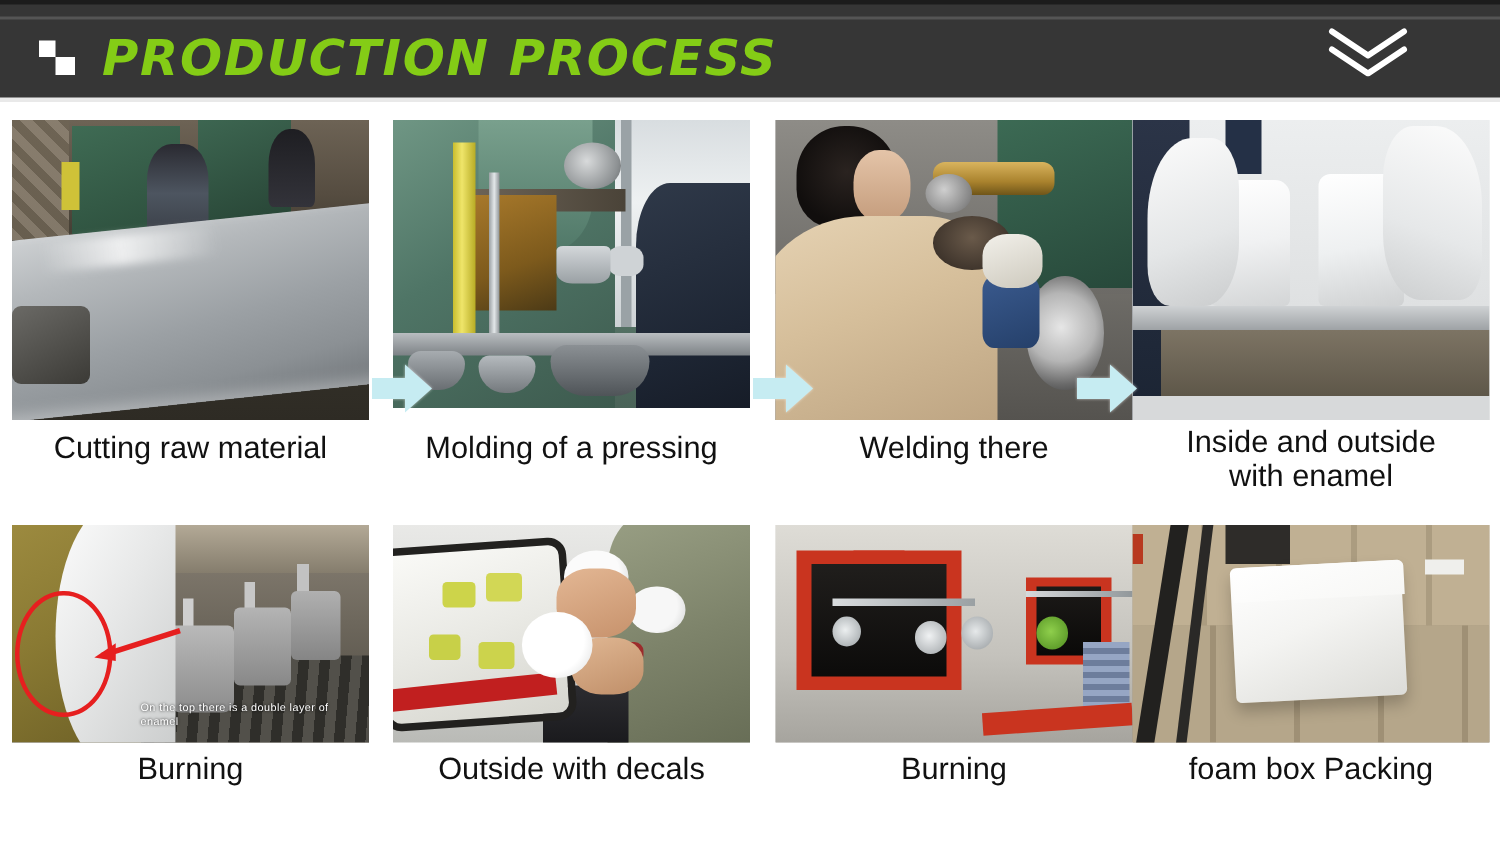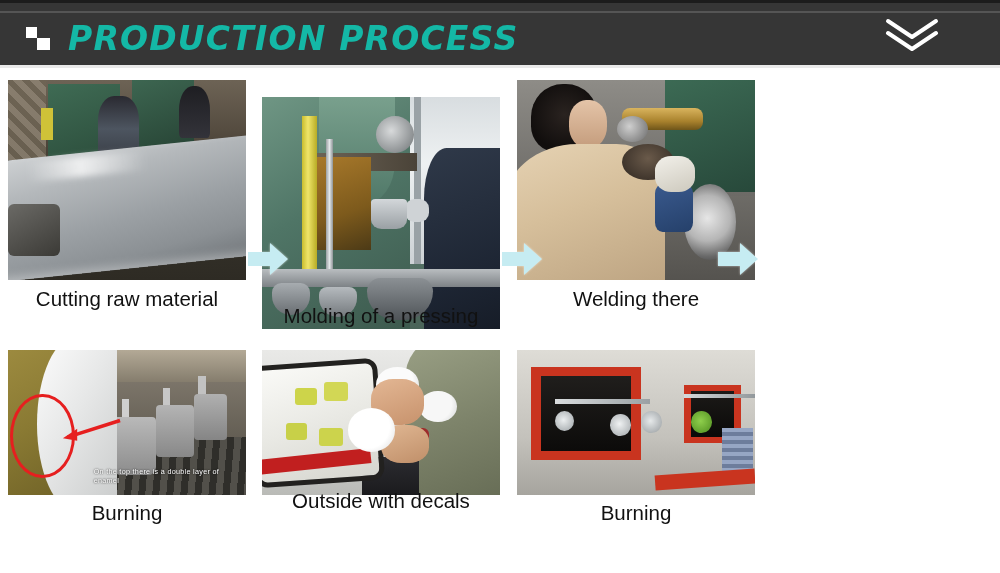--- a/index.html
+++ b/index.html
@@ -25,21 +25,21 @@
     border-top:2px solid #555; 
   }
   .banner-mark {
     position: relative; width: 26px; height: 22px; margin-left: 26px; flex: none;
   }
   .banner-mark i { position:absolute; background:#ffffff; display:block; }
   .banner-mark i.sq-a { left:0;  top:0;   width:11px; height:11px; }
   .banner-mark i.sq-b { left:11px; top:11px; width:13px; height:12px; }
   .banner-title {
     margin-left: 16px;
-    color:#14b8a6;
+    color:#84cc16;
     font-size: 33px;
     font-weight: bold;
     font-style: italic;
     letter-spacing: 1.2px;
     font-family: "DejaVu Sans", sans-serif;
     white-space: nowrap;
   }
   .banner-chevrons {
     position:absolute; right: 60px; top: 50%; transform: translateY(-50%);
     width: 56px; height: 34px;
@@ -350,21 +350,21 @@
             <span class="ly scrap"></span>
         </div>
         <div class="caption" style="top:208px;text-align:center;">Cutting raw material</div>
       </div>
       <span class="arrow" style="left:248px; top:162px;">
         <svg viewBox="0 0 40 34" width="40" height="34">
             <path d="M0 10 H22 V1 L40 17 L22 33 V24 H0 Z" fill="#c6ecf2"></path>
           </svg>
       </span>
 
-      <div class="cell" style="left:262px; top:17px; width:238px; height:232px;">
+      <div class="cell" style="left:262px; top:0; width:238px; height:192px;">
         <div class="thumb p2">
           <span class="ly body"></span>
             <span class="ly body2"></span>
           <span class="ly win"></span>
             <span class="ly winbar"></span>
           <span class="ly beam"></span>
             <span class="ly rust"></span>
           <span class="ly post"></span>
             <span class="ly rod"></span>
             <span class="ly head"></span>
@@ -399,20 +399,36 @@
             <span class="ly glove"></span>
         </div>
         <div class="caption" style="top:208px;">Welding there</div>
       </div>
       <span class="arrow" style="left:718px; top:162px;">
         <svg viewBox="0 0 40 34" width="40" height="34">
             <path d="M0 10 H22 V1 L40 17 L22 33 V24 H0 Z" fill="#c6ecf2"></path>
           </svg>
       </span>
 
+      <div class="cell" style="left:755px; top:0; width:238px; height:200px;">
+        <div class="thumb p4">
+          <span class="ly bgpanel"></span>
+            <span class="ly dkblue"></span>
+            <span class="ly dkblue2"></span>
+          <span class="ly mugA"></span>
+            <span class="ly mugB"></span>
+          <span class="ly handL"></span>
+            <span class="ly handR"></span>
+          <span class="ly rail"></span>
+            <span class="ly tub"></span>
+            <span class="ly floor"></span>
+        </div>
+        <div class="caption" style="top:204px;">Inside and outside
+with enamel</div>
+      </div>
 
     </div>
 
     <div class="row row-2">
 
       <div class="cell" style="left:8px; top:0; width:238px; height:145px;">
         <div class="thumb p5">
           <span class="ly rightpane"></span>
             <span class="ly ceiling"></span>
             <span class="ly grate"></span>
@@ -446,21 +462,21 @@
             <span class="ly decal2"></span>
             <span class="ly decal3"></span>
             <span class="ly decal4"></span>
           <span class="ly mug2"></span>
             <span class="ly mug3"></span>
           <span class="ly hand"></span>
             <span class="ly cuff"></span>
             <span class="ly hand2"></span>
           <span class="ly mug1"></span>
         </div>
-        <div class="caption" style="top:140px;">Outside with decals</div>
+        <div class="caption" style="top:152px;">Outside with decals</div>
       </div>
 
       <div class="cell" style="left:517px; top:0; width:238px; height:145px;">
         <div class="thumb p7">
           <span class="ly wall"></span>
           <span class="ly frameA"></span>
             <span class="ly notchA"></span>
             <span class="ly holeA"></span>
           <span class="ly frameB"></span>
             <span class="ly holeB"></span>
@@ -469,16 +485,31 @@
           <span class="ly pan1"></span>
             <span class="ly pan2"></span>
             <span class="ly pan3"></span>
             <span class="ly pan4"></span>
           <span class="ly rack"></span>
             <span class="ly redbar"></span>
         </div>
         <div class="caption" style="top:152px;">Burning</div>
       </div>
 
+      <div class="cell" style="left:755px; top:0; width:238px; height:145px;">
+        <div class="thumb p8">
+          <span class="ly boxes1"></span>
+            <span class="ly boxes2"></span>
+          <span class="ly redsl"></span>
+            <span class="ly dark"></span>
+          <span class="ly label1"></span>
+            <span class="ly label2"></span>
+          <span class="ly foam"></span>
+            <span class="ly foamtop"></span>
+          <span class="ly strapA"></span>
+            <span class="ly strapB"></span>
+        </div>
+        <div class="caption" style="top:152px;">foam box Packing</div>
+      </div>
 
     </div>
   </div>
 </div>
 
 </body></html>

